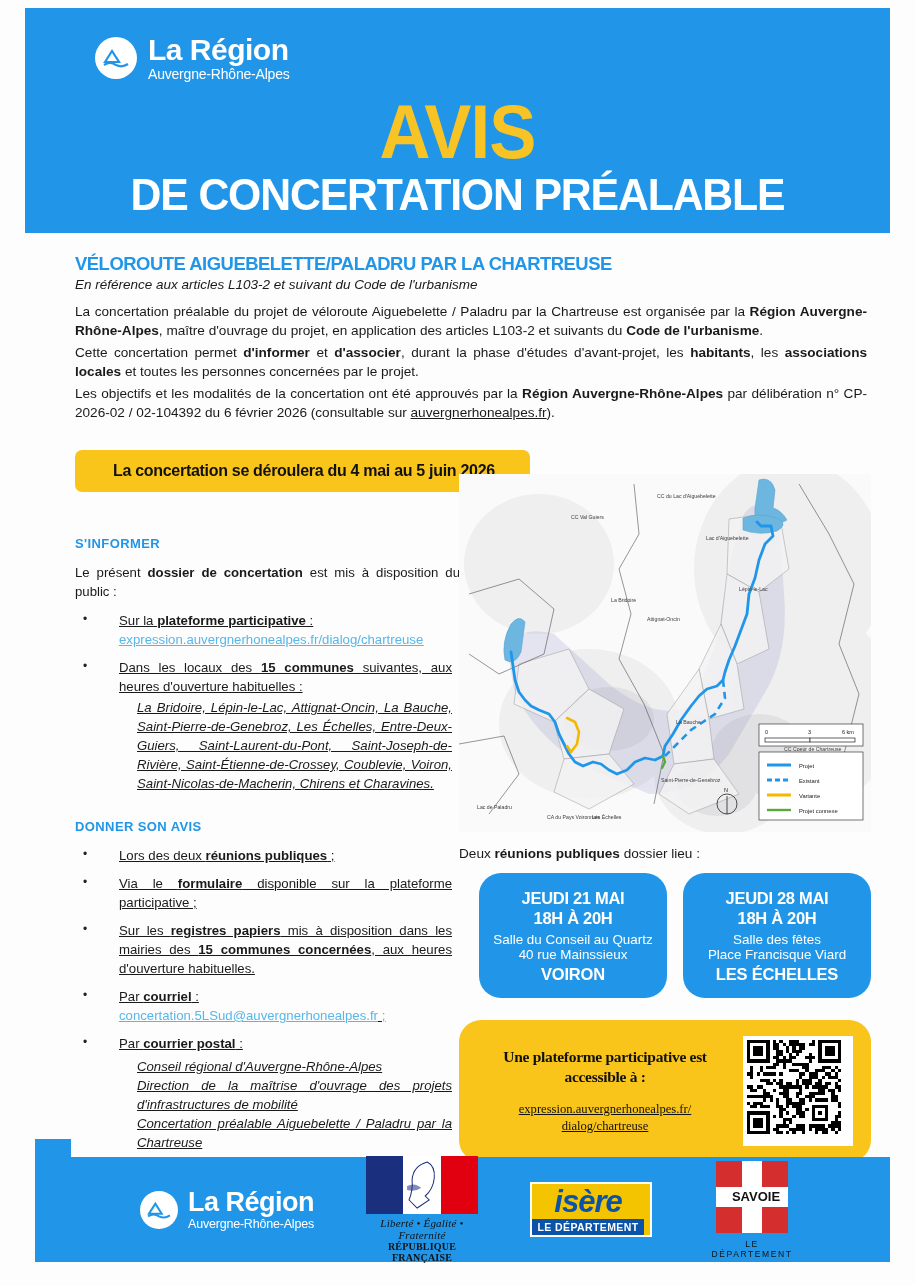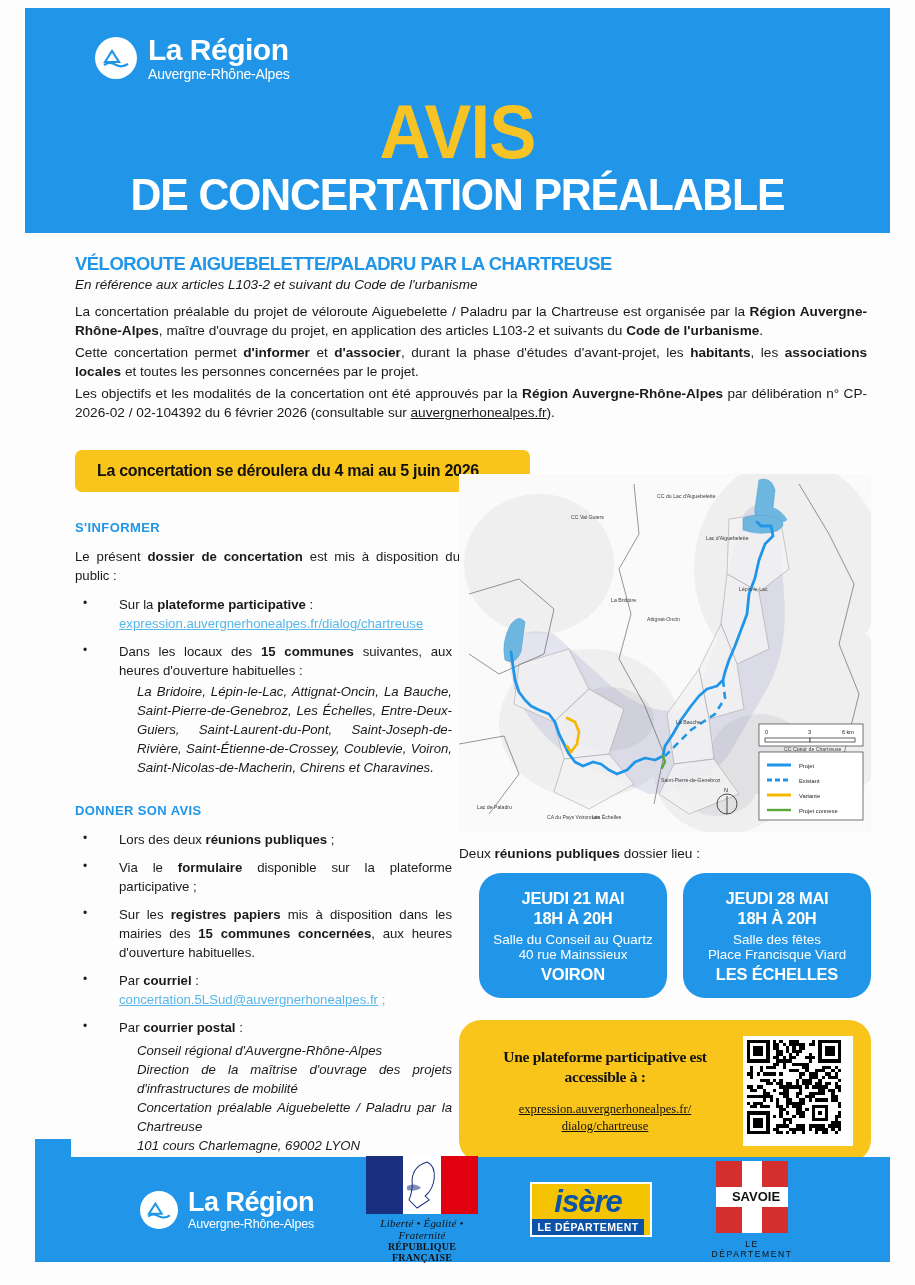--- a/index.html
+++ b/index.html
@@ -24,27 +24,27 @@
   .veloroute{position:absolute;left:75px;top:253px;font-size:19px;font-weight:bold;color:#2196e8;letter-spacing:-0.5px;transform:scaleX(0.97);transform-origin:left;}
   .reference{position:absolute;left:75px;top:277px;font-size:13.5px;font-style:italic;color:#1a1a1a;}
 
   .intro{position:absolute;left:75px;top:302px;width:792px;font-size:13.6px;line-height:19.4px;text-align:justify;}
   .intro p{margin:0 0 2px 0;}
   b{font-weight:bold;}
   .ulink{text-decoration:underline;}
 
   .yellow-banner{position:absolute;left:75px;top:450px;width:455px;height:42px;background:#f9c51a;border-radius:7px;
         display:flex;align-items:center;}
-  .yellow-banner span{padding-left:22px;font-size:16px;font-weight:bold;color:#111;letter-spacing:-0.3px;}
+  .yellow-banner span{padding-left:38px;font-size:16px;font-weight:bold;color:#111;letter-spacing:-0.3px;}
 
   
-  .col-left{position:absolute;left:75px;top:520px;width:385px;}
+  .col-left{position:absolute;left:75px;top:536px;width:385px;}
   .sec-head{font-size:13px;font-weight:bold;color:#2196e8;letter-spacing:0.4px;margin-bottom:12px;}
   .body-txt{font-size:13.2px;line-height:19px;text-align:justify;}
-  .bullets{margin:10px 8px 0 0;padding:0;list-style:none;}
+  .bullets{margin:10px 8px 0 0;padding:0;list-style:none;text-decoration:underline;}
   .bullets li{position:relative;padding-left:44px;margin-bottom:9px;font-size:13.2px;line-height:19px;text-align:justify;}
   .bullets li:before{content:"\2022";position:absolute;left:8px;top:-1px;font-size:12px;color:#222;}
   .link{color:#56b7e8;text-decoration:underline;word-break:break-all;}
   .italic-block{font-style:italic;font-size:13.2px;line-height:19px;text-align:justify;padding-left:18px;margin-top:2px;}
   .addr{font-style:italic;font-size:13.2px;line-height:19px;padding-left:18px;margin-top:4px;text-align:justify;}
 
   
   .col-right{position:absolute;left:459px;top:474px;width:412px;}
   .map-wrap{position:relative;width:412px;height:358px;overflow:hidden;background:#fbfbfb;}
   .map-caption{margin-top:5px;font-size:11.6px;font-style:italic;color:#7fbde2;}

